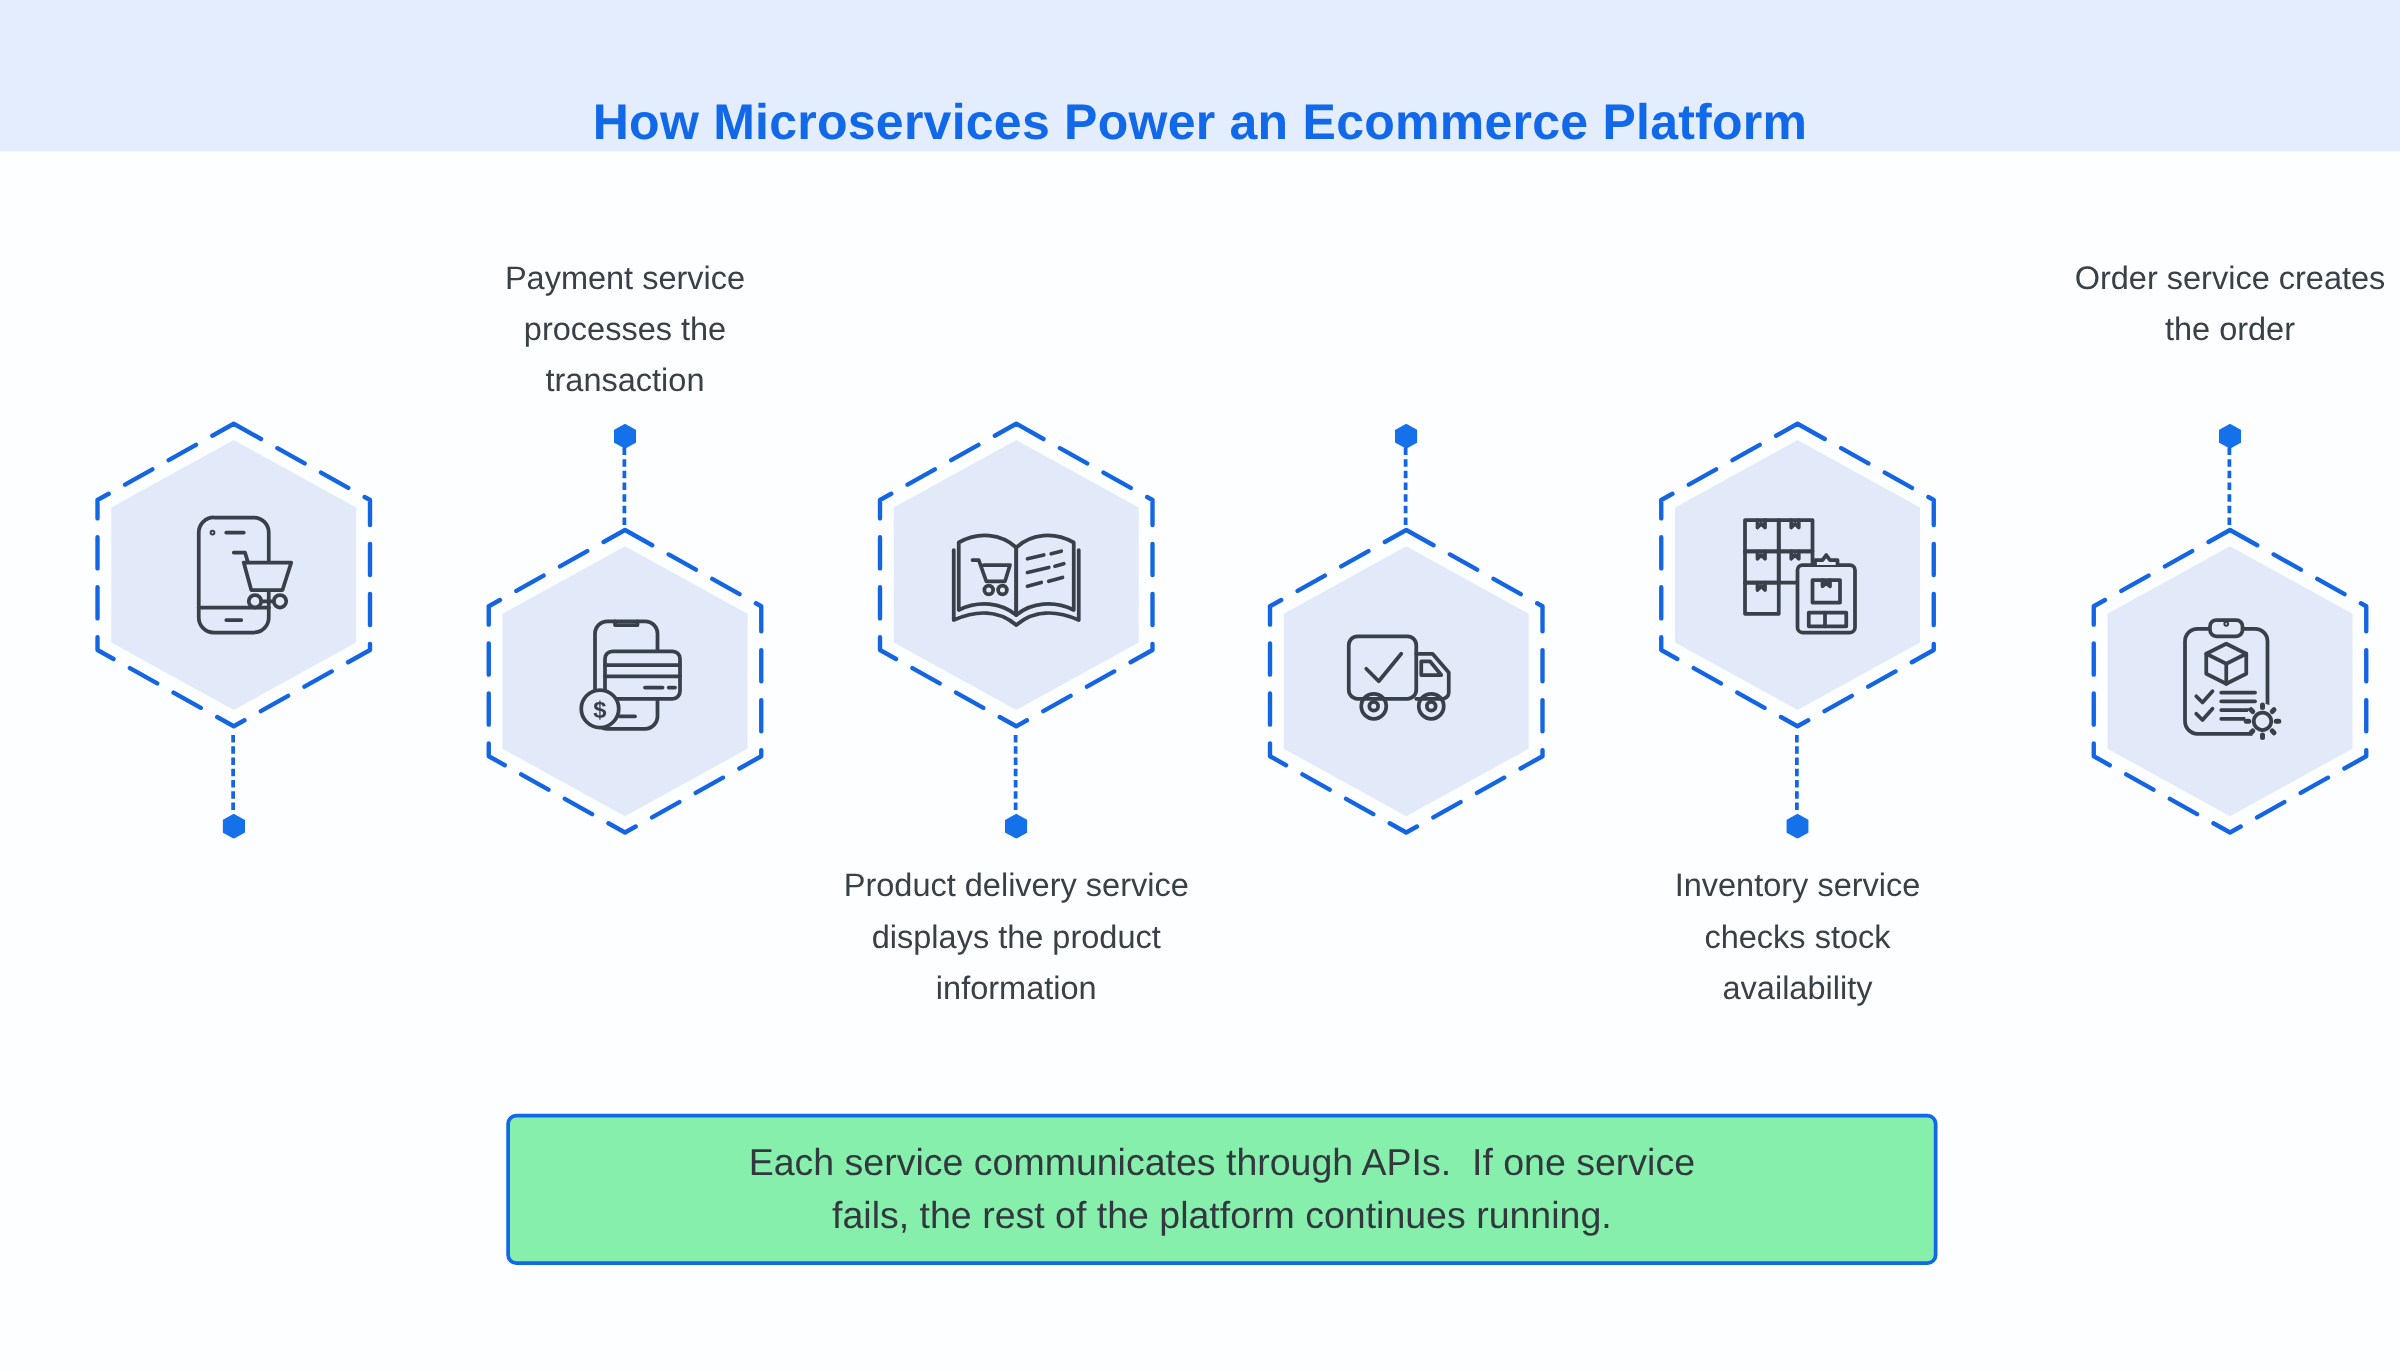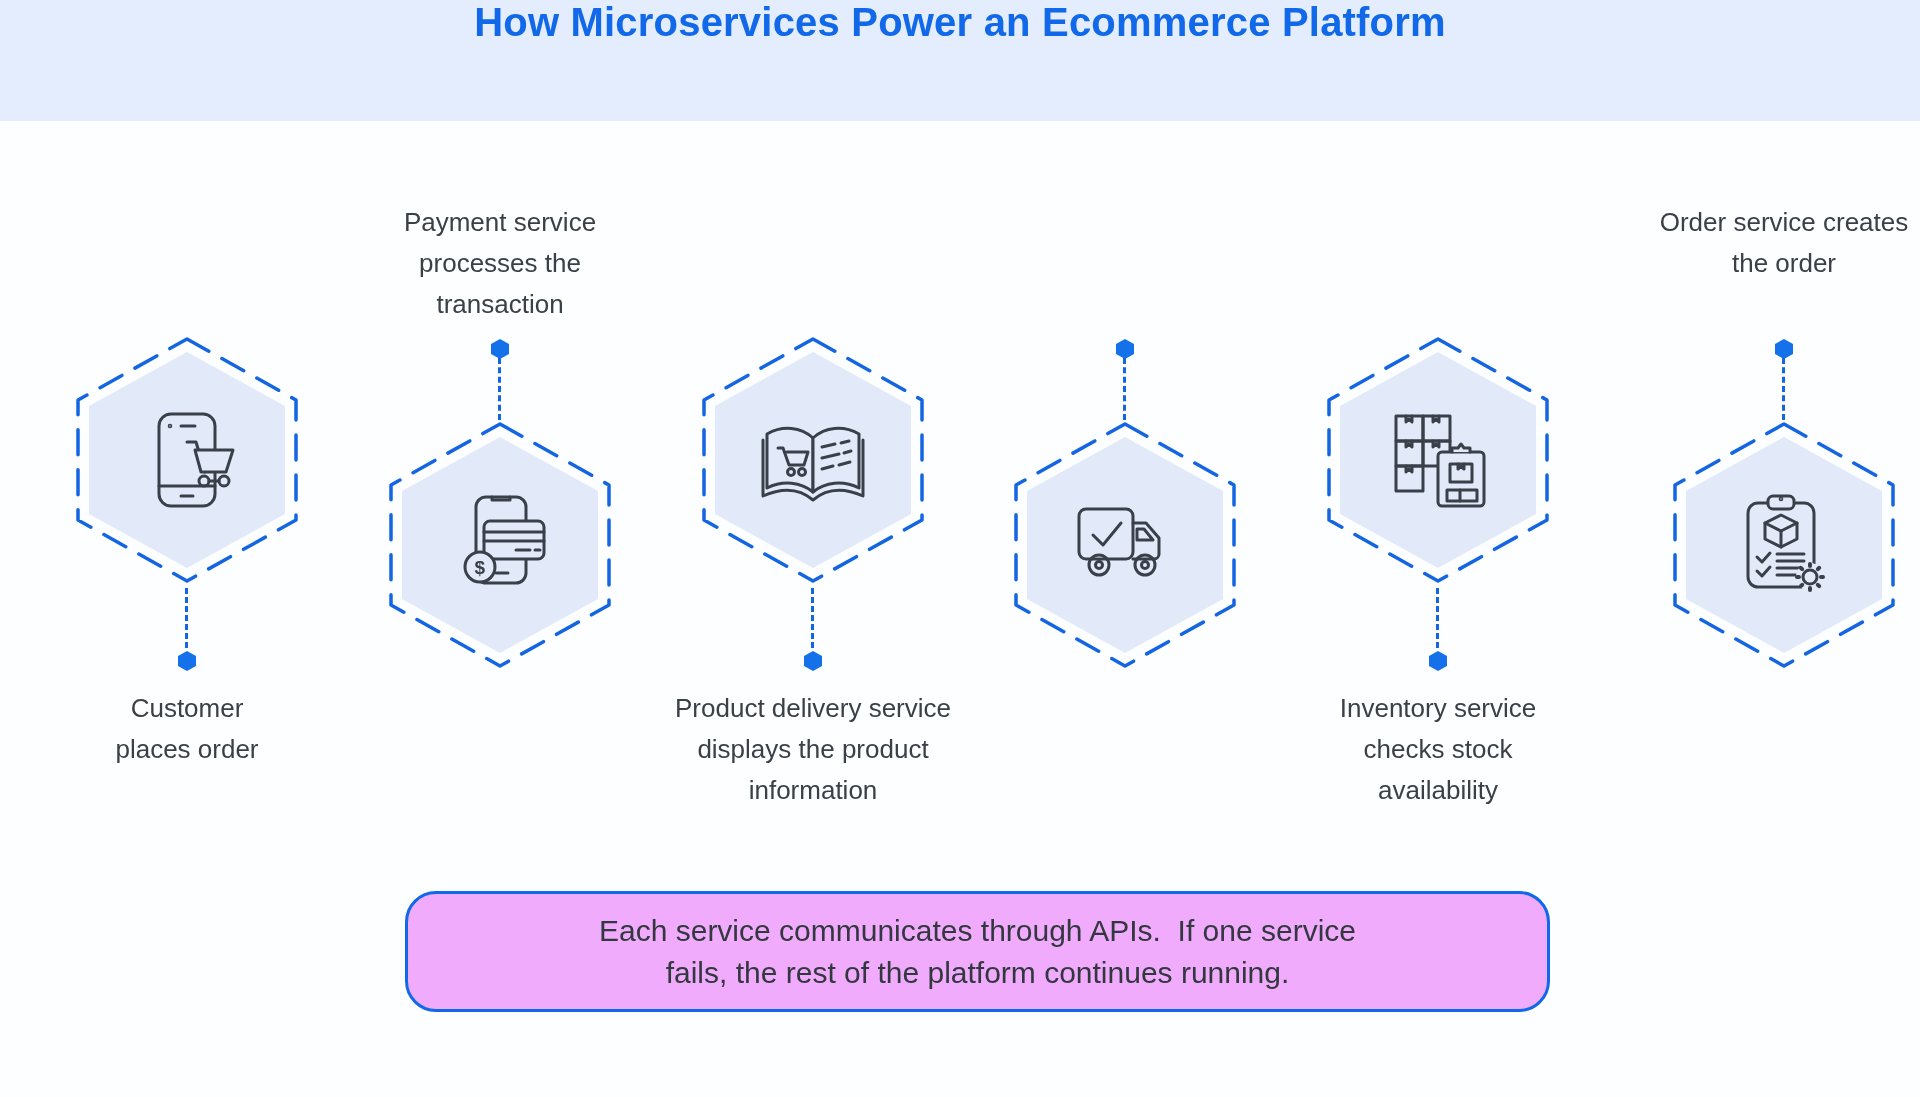--- a/index.html
+++ b/index.html
@@ -7,21 +7,21 @@
     width: 1920px; height: 1097px;
     background: #FDFEFF;
     font-family: "Liberation Sans", sans-serif;
     overflow: hidden;
     position: relative;
   }
   .header {
     position: absolute; left: 0; top: 0;
     width: 1920px; height: 121px;
     background: #E4EDFD;
-    display: flex; align-items: flex-start; justify-content: center;
+    display: flex; align-items: flex-end; justify-content: center;
   }
   .title {
     font-size: 40px; font-weight: 600; color: #1169E9;
     letter-spacing: 0.2px;
   }
   .service {
     position: absolute; top: 0; width: 340px; height: 1097px;
   }
   .hex-svg { position: absolute; left: 54px; width: 232px; height: 252px; }
   .service.below .hex-svg { top: 334px; }
@@ -45,22 +45,22 @@
   .service-label {
     position: absolute; left: 0; width: 340px;
     font-size: 26px; line-height: 41px; color: #3A4047;
     text-align: center; white-space: pre-line;
   }
   .service.below .service-label { top: 688px; }
   .service.above .service-label { top: 202px; }
   .footer-note {
     position: absolute; left: 405px; top: 891px;
     width: 1145px; height: 121px;
-    background: #f0abfc;
-    border: 3px solid #1169E9; border-radius: 31px;
+    background: #86efac;
+    border: 3px solid #1169E9; border-radius: 8px;
     display: flex; align-items: center; justify-content: center;
   }
   .footer-note-text {
     font-size: 30px; line-height: 42px; color: #33383F;
     text-align: center; white-space: pre-wrap;
   }
   .hex-outline { fill: none; stroke: #1365E2; stroke-width: 3.5;
     stroke-dasharray: 25 15; stroke-linecap: round; stroke-linejoin: round; }
   .hex-fill { fill: #E2EAFA; stroke: none; }
   .ic { fill: none; stroke: #3A4049; stroke-width: 3;
@@ -90,22 +90,20 @@
     <line class="ic" x1="32" y1="86" x2="88" y2="86"></line>
     <line class="ic" x1="54" y1="96" x2="66" y2="96"></line>
     <path class="ic" d="M60,42 h9 l9,30"></path>
     <polygon class="ic-mask" points="68,50 106,50 99,72 74,72"></polygon>
     <circle class="ic" cx="77" cy="81" r="5"></circle>
     <circle class="ic" cx="97" cy="81" r="5"></circle>
     <line class="ic" x1="82" y1="81" x2="92" y2="81"></line>
   </svg>
   <div class="connector-line"></div>
   <div class="connector-dot"></div>
-  <div class="service-label">Customer
-places order</div>
 </div>
 
 <div class="service above" style="left:330px">
   <div class="service-label">Payment service
 processes the
 transaction</div>
   <div class="connector-dot"></div>
   <div class="connector-line"></div>
   <svg class="hex-svg" viewBox="0 0 232 252">
     <polygon class="hex-fill" points="116,18 214,72 214,180 116,234 18,180 18,72"></polygon>

